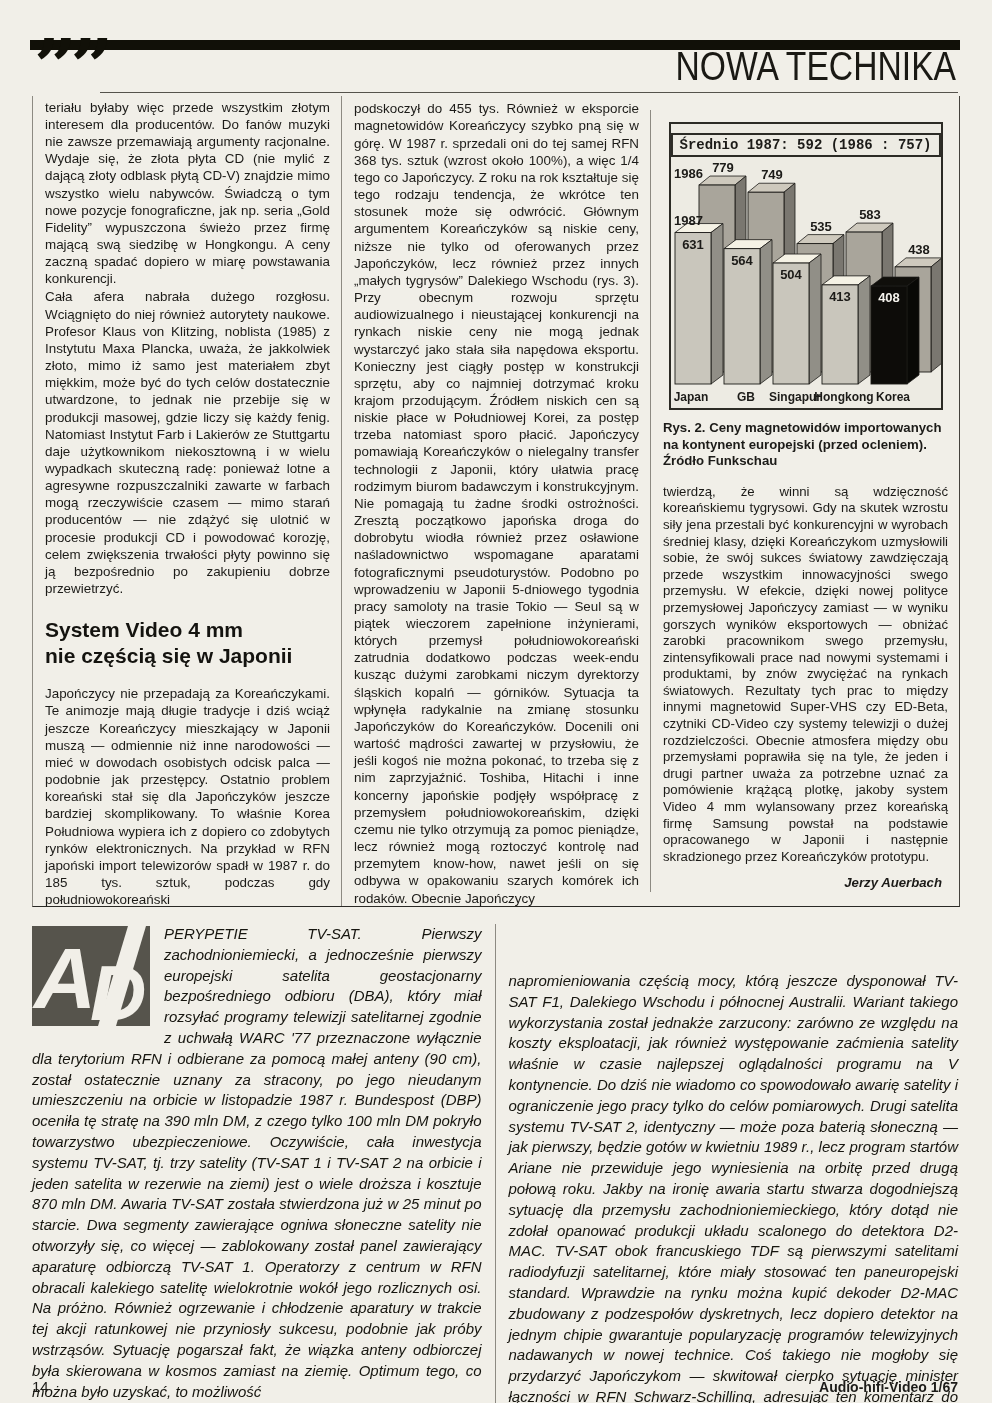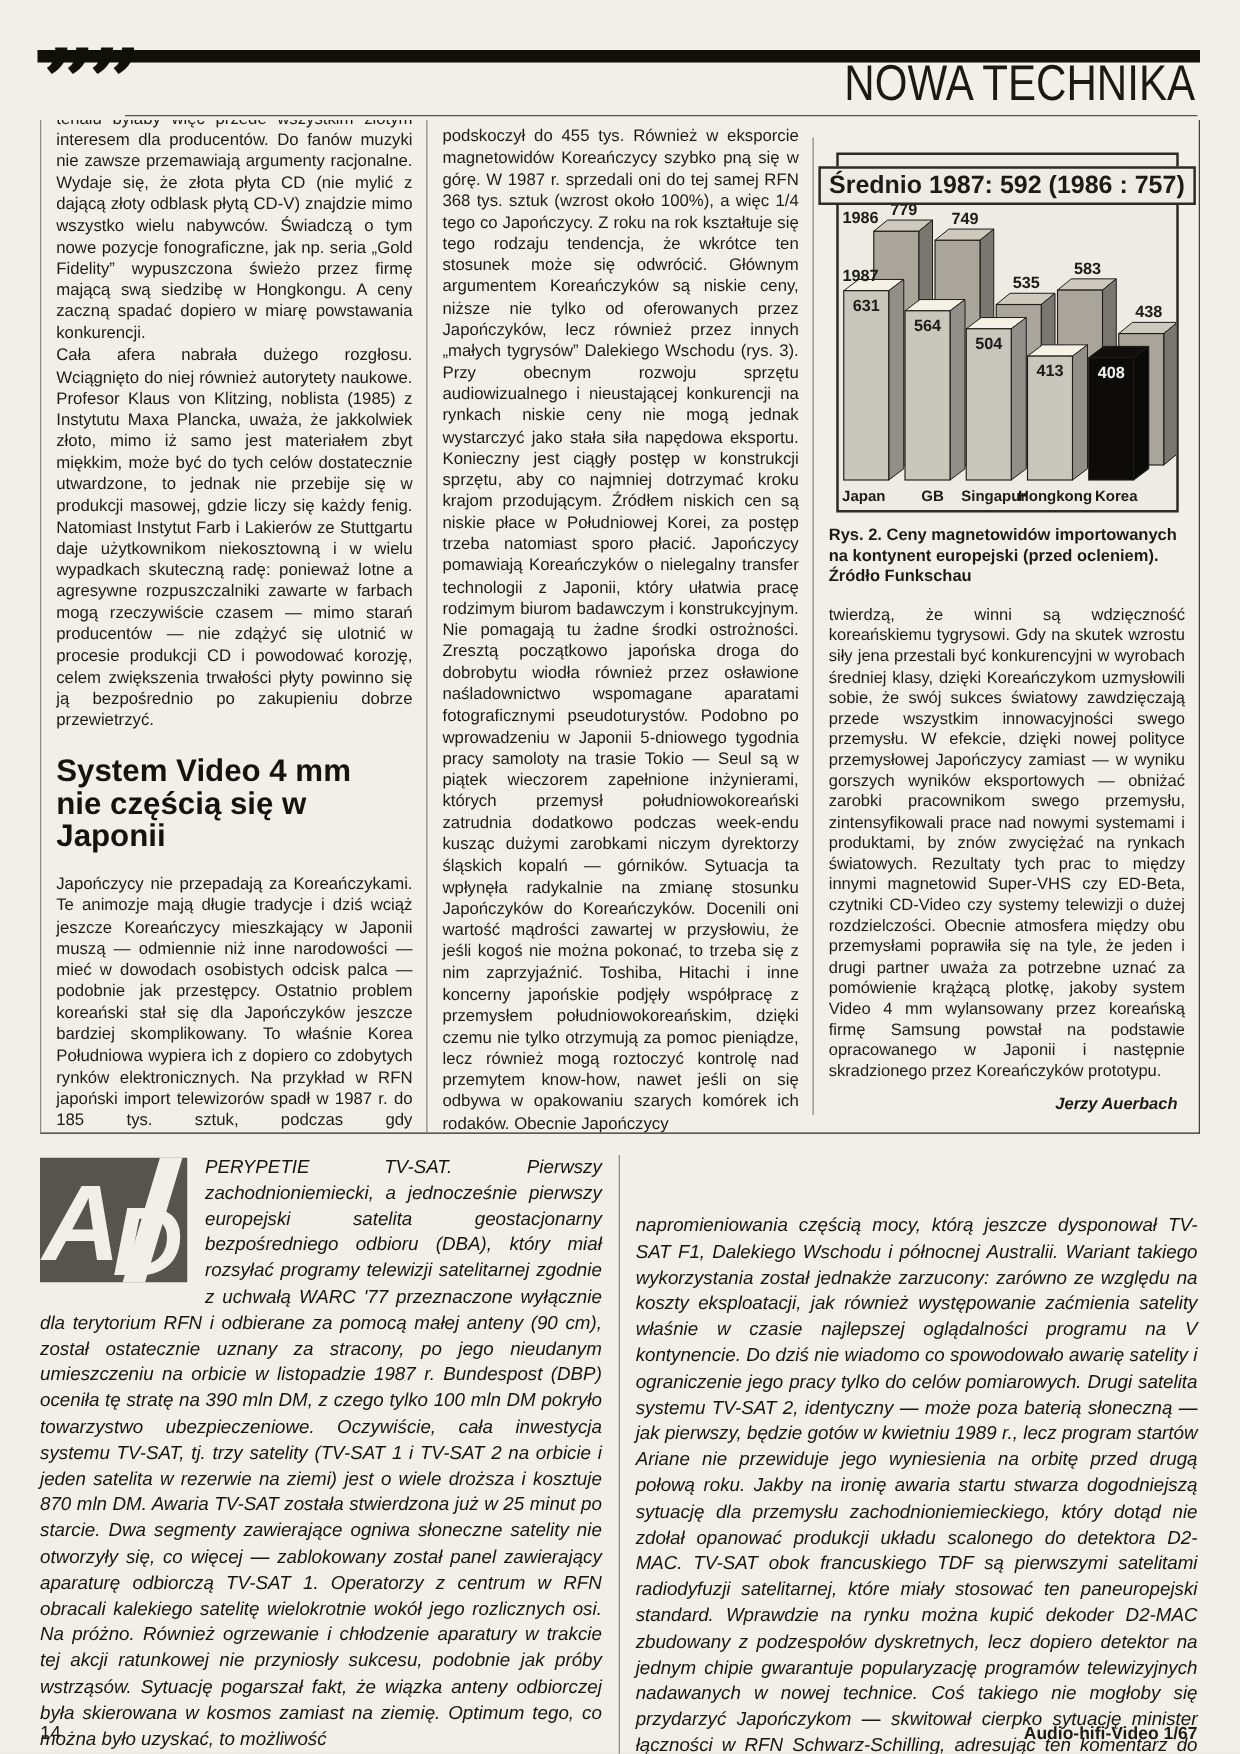--- a/index.html
+++ b/index.html
@@ -9,27 +9,27 @@
   .quote{position:absolute;left:34px;top:30px;font-family:"DejaVu Serif",serif;font-weight:bold;font-size:74px;line-height:1;color:#111008;letter-spacing:-6px;}
   .sectiontitle{position:absolute;right:36px;top:52px;margin:0;font-size:33px;font-weight:400;letter-spacing:0px;transform:scale(1.02,1.22);transform-origin:right bottom;color:#1a1914;}
   .headrule{position:absolute;left:100px;top:92px;width:858px;border-top:1.5px solid #55534c;}
   .article{position:absolute;left:32px;top:96px;width:926px;height:810px;display:flex;
            border-left:1px solid #8d8a82;border-right:1.5px solid #44423c;border-bottom:1.5px solid #2a2925;overflow:hidden;align-items:center;}
   .col{flex:1 1 0;padding:5px 11px 0 12px;overflow:hidden;}
   .col + .col{border-left:1px solid #8d8a82;}
   .col p{margin:0 0 0 0;font-size:13.4px;line-height:17.15px;text-align:justify;}
   .col p + p{margin-top:1px;}
   .col3 p{font-size:13.2px;line-height:16.6px;}
-  h2.heading{margin:20px 0 16px 0;font-size:25px;line-height:26px;font-weight:bold;color:#14130f;}
+  h2.heading{margin:20px 0 16px 0;font-size:21px;line-height:26px;font-weight:bold;color:#14130f;}
   .caption{font-weight:bold;font-size:13.4px;line-height:16.6px;margin:4px 0 14px 0 !important;text-align:left !important;}
   .author{font-weight:bold;font-style:italic;font-size:17px;text-align:right !important;margin-top:10px !important;padding-right:6px;}
   
   .chartbox{position:relative;width:270px;height:284px;border:2px solid #2c2b25;margin:7px auto 10px auto;background:#edebe3;}
   .chartbox svg{position:absolute;left:0;top:0;width:100%;height:100%;}
-  .chart-title{position:absolute;top:9px;left:50%;transform:translateX(-50%);border:2px solid #2c2b25;background:#edebe3;padding:2px 7px;font-size:20px;font-weight:bold;white-space:nowrap;z-index:2;}
+  .chart-title{position:absolute;top:9px;left:50%;transform:translateX(-50%);border:2px solid #2c2b25;background:#edebe3;padding:2px 7px;font-size:14px;font-weight:bold;white-space:nowrap;z-index:2;font-family:Liberation Mono, monospace;}
   
   .news{position:absolute;left:32px;top:924px;width:926px;display:flex;}
   .ncol{flex:1 1 0;font-style:italic;font-size:15px;line-height:20.8px;text-align:justify;color:#16150f;}
   .ncol-left{padding-right:13px;border-right:1px solid #8d8a82;}
   .ncol-right{padding-left:13px;margin-top:47px;}
   .avlogo{float:left;width:118px;height:100px;margin:2px 14px 4px 0;}
   .footer{position:absolute;left:32px;top:1378px;width:926px;display:flex;justify-content:space-between;align-items:baseline;}
   .pageno{font-size:15px;}
   .issue{font-size:14px;font-weight:bold;}
 </style>

